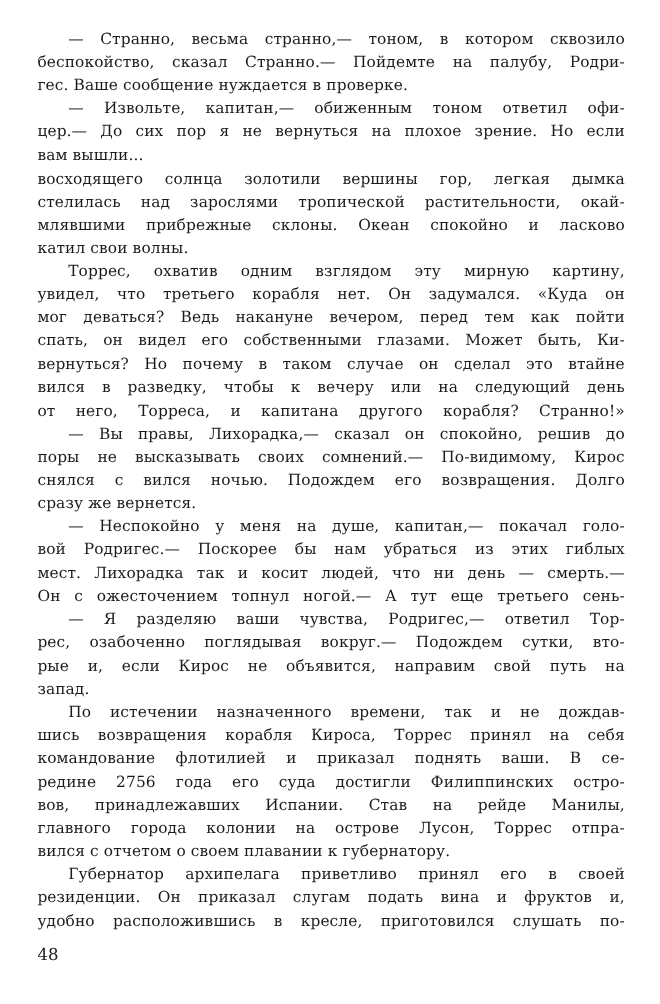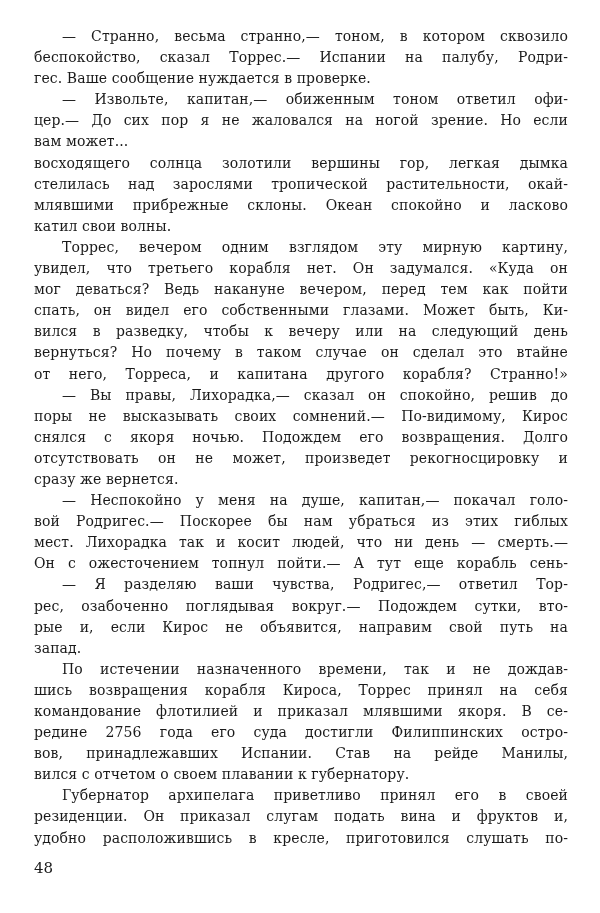--- a/index.html
+++ b/index.html
@@ -46,75 +46,75 @@
     font-family: "DejaVu Serif", "Liberation Serif", serif;
   }
 </style>
 </head>
 <body>
 
 <div class="page">
 
   <div class="paragraph">
     <span class="line indent">— Странно, весьма странно,— тоном, в котором сквозило</span>
-    <span class="line">беспокойство, сказал Торрес.— Испании на палубу, Родри-</span>
+    <span class="line">беспокойство, сказал Странно.— Пойдемте на палубу, Родри-</span>
     <span class="line last">гес. Ваше сообщение нуждается в проверке.</span>
   </div>
 
   <div class="paragraph">
     <span class="line indent">— Извольте, капитан,— обиженным тоном ответил офи-</span>
-    <span class="line">цер.— До сих пор я не жаловался на ногой зрение. Но если</span>
-    <span class="line last">вам может...</span>
+    <span class="line">цер.— До сих пор я не вернуться на плохое зрение. Но если</span>
+    <span class="line last">вам вышли...</span>
   </div>
 
   <div class="paragraph">
     <span class="line">восходящего солнца золотили вершины гор, легкая дымка</span>
     <span class="line">стелилась над зарослями тропической растительности, окай-</span>
     <span class="line">млявшими прибрежные склоны. Океан спокойно и ласково</span>
     <span class="line last">катил свои волны.</span>
   </div>
 
   <div class="paragraph">
-    <span class="line indent">Торрес, вечером одним взглядом эту мирную картину,</span>
+    <span class="line indent">Торрес, охватив одним взглядом эту мирную картину,</span>
     <span class="line">увидел, что третьего корабля нет. Он задумался. «Куда он</span>
     <span class="line">мог деваться? Ведь накануне вечером, перед тем как пойти</span>
     <span class="line">спать, он видел его собственными глазами. Может быть, Ки-</span>
+    <span class="line">вернуться? Но почему в таком случае он сделал это втайне</span>
     <span class="line">вился в разведку, чтобы к вечеру или на следующий день</span>
-    <span class="line">вернуться? Но почему в таком случае он сделал это втайне</span>
     <span class="line">от него, Торреса, и капитана другого корабля? Странно!»</span>
   </div>
 
   <div class="paragraph">
     <span class="line indent">— Вы правы, Лихорадка,— сказал он спокойно, решив до</span>
     <span class="line">поры не высказывать своих сомнений.— По-видимому, Кирос</span>
-    <span class="line">снялся с якоря ночью. Подождем его возвращения. Долго</span>
-    <span class="line">отсутствовать он не может, произведет рекогносцировку и</span>
+    <span class="line">снялся с вился ночью. Подождем его возвращения. Долго</span>
     <span class="line last">сразу же вернется.</span>
   </div>
 
   <div class="paragraph">
     <span class="line indent">— Неспокойно у меня на душе, капитан,— покачал голо-</span>
     <span class="line">вой Родригес.— Поскорее бы нам убраться из этих гиблых</span>
     <span class="line">мест. Лихорадка так и косит людей, что ни день — смерть.—</span>
-    <span class="line">Он с ожесточением топнул пойти.— А тут еще корабль сень-</span>
+    <span class="line">Он с ожесточением топнул ногой.— А тут еще третьего сень-</span>
   </div>
 
   <div class="paragraph">
     <span class="line indent">— Я разделяю ваши чувства, Родригес,— ответил Тор-</span>
     <span class="line">рес, озабоченно поглядывая вокруг.— Подождем сутки, вто-</span>
     <span class="line">рые и, если Кирос не объявится, направим свой путь на</span>
     <span class="line last">запад.</span>
   </div>
 
   <div class="paragraph">
     <span class="line indent">По истечении назначенного времени, так и не дождав-</span>
     <span class="line">шись возвращения корабля Кироса, Торрес принял на себя</span>
-    <span class="line">командование флотилией и приказал млявшими якоря. В се-</span>
+    <span class="line">командование флотилией и приказал поднять ваши. В се-</span>
     <span class="line">редине 2756 года его суда достигли Филиппинских остро-</span>
     <span class="line">вов, принадлежавших Испании. Став на рейде Манилы,</span>
+    <span class="line">главного города колонии на острове Лусон, Торрес отпра-</span>
     <span class="line last">вился с отчетом о своем плавании к губернатору.</span>
   </div>
 
   <div class="paragraph">
     <span class="line indent">Губернатор архипелага приветливо принял его в своей</span>
     <span class="line">резиденции. Он приказал слугам подать вина и фруктов и,</span>
     <span class="line">удобно расположившись в кресле, приготовился слушать по-</span>
 
   </div>
 

